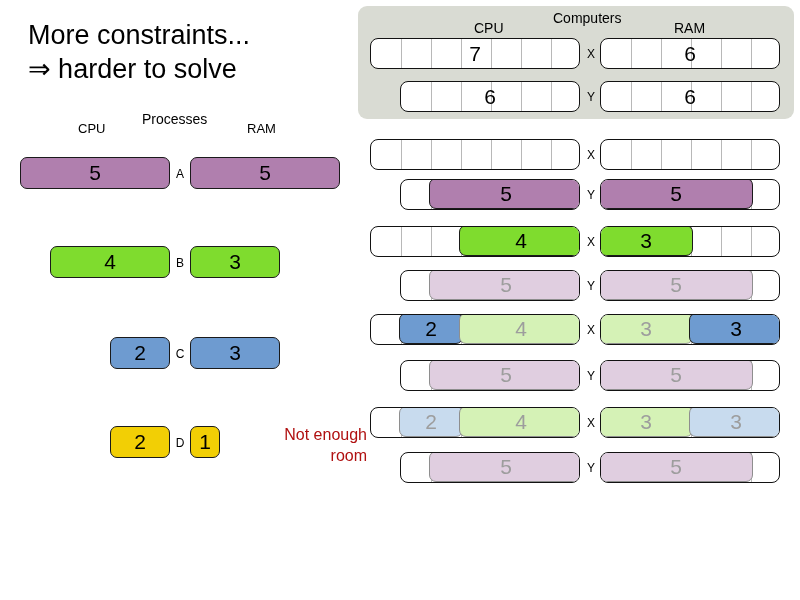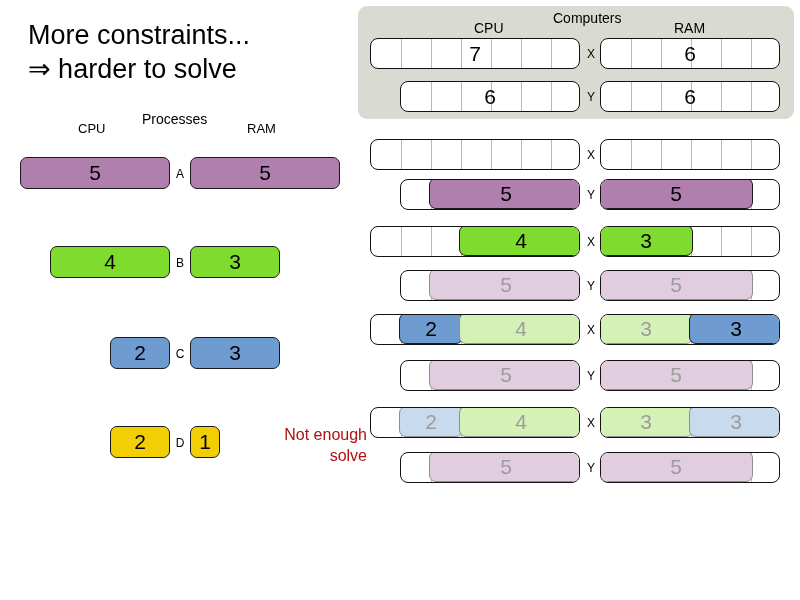--- a/index.html
+++ b/index.html
@@ -296,13 +296,13 @@
       <div class="cellline" style="left: 60px;"></div>
       <div class="cellline" style="left: 90px;"></div>
       <div class="cellline" style="left: 120px;"></div>
       <div class="cellline" style="left: 150px;"></div>
       <div class="fill ghost" style="left: -1.7px; width: 153.4px; background: rgb(224, 206, 224);">5</div>
     </div>
     <div class="xy" style="left: 584px; top: 461px;">Y</div>
   </div>
 
 <div class="abs" id="notenough">Not enough
-solve</div>
+room</div>
 
 </body></html>

